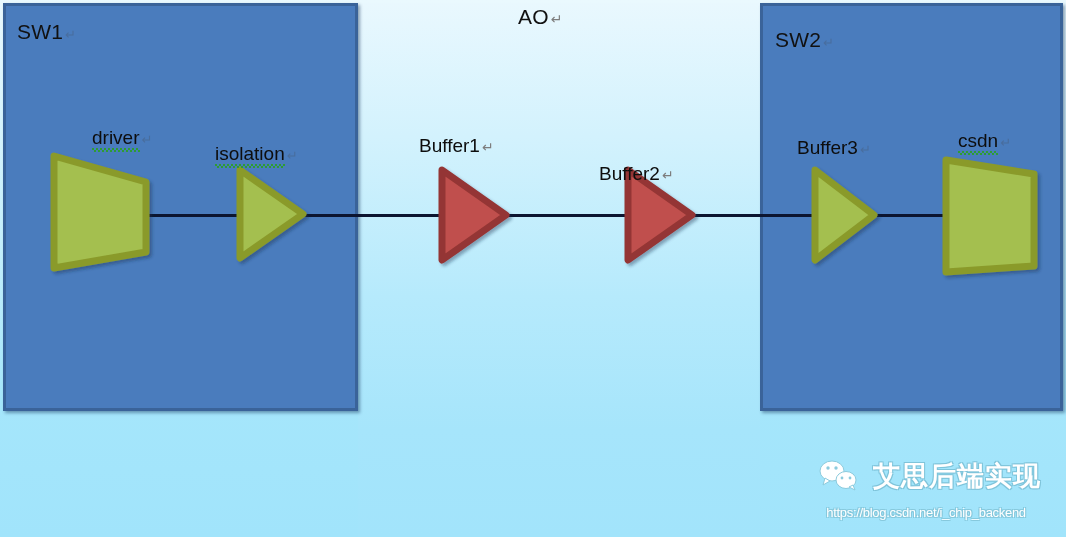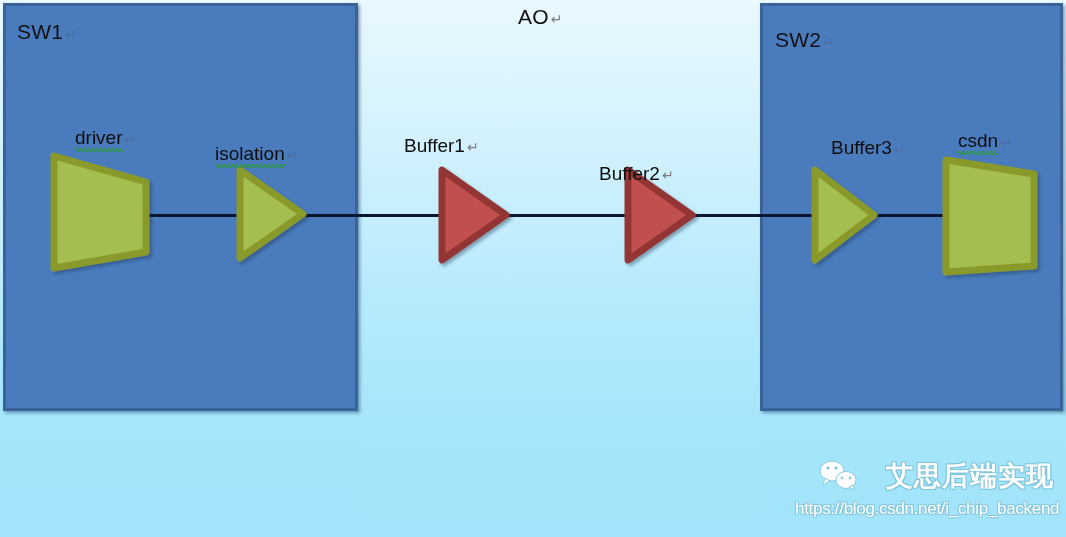--- a/index.html
+++ b/index.html
@@ -82,25 +82,25 @@
     color: #7d7d7d;
     vertical-align: baseline;
     margin-left: 2px;
   }
   .pilcrow-dim {
     font-size: 13px;
     color: rgba(70,90,120,0.45);
     margin-left: 2px;
   }
 
-  #lbl-driver    { left: 75px;  top: 127px; }
+  #lbl-driver    { left: 92px;  top: 127px; }
   #lbl-isolation { left: 215px; top: 143px; }
-  #lbl-buffer1   { left: 404px; top: 135px; text-align: right; }
+  #lbl-buffer1   { left: 419px; top: 135px; text-align: right; }
   #lbl-buffer2   { left: 599px; top: 135px; margin-top: 28px; }
-  #lbl-buffer3   { left: 831px; top: 137px; }
+  #lbl-buffer3   { left: 797px; top: 137px; }
   #lbl-load      { left: 958px; top: 130px; }
 
   
   .wire {
     position: absolute;
     height: 3px;
     background: #0c1530;
     top: 214px;
   }
   #wire-1 { left: 145px; width: 98px; }
@@ -123,39 +123,39 @@
   #watermark {
     position: absolute;
     left: 795px;
     top: 458px;
     width: 262px;
     height: 70px;
   }
   #wm-row {
     display: flex;
     align-items: center;
-    gap: 27px;
+    gap: 14px;
     padding-left: 24px;
   }
   #wm-text {
     font-size: 27px;
     font-weight: 600;
     color: #ffffff;
     text-shadow:
       1px 1px 0 #7fc4da,
       -1px -1px 0 #7fc4da,
       1px -1px 0 #7fc4da,
       -1px 1px 0 #7fc4da;
     letter-spacing: 1px;
     font-family: "DejaVu Sans", sans-serif;
   }
   #wm-url {
-    margin-top: 5px;
+    margin-top: 11px;
     text-align: center;
-    font-size: 17px;
+    font-size: 13px;
     color: #ffffff;
     text-shadow:
       1px 1px 0 #86c8dc,
       -1px -1px 0 #86c8dc,
       1px -1px 0 #86c8dc,
       -1px 1px 0 #86c8dc;
     font-family: "Liberation Sans", sans-serif;
     letter-spacing: -0.3px;
     white-space: nowrap;
   }

